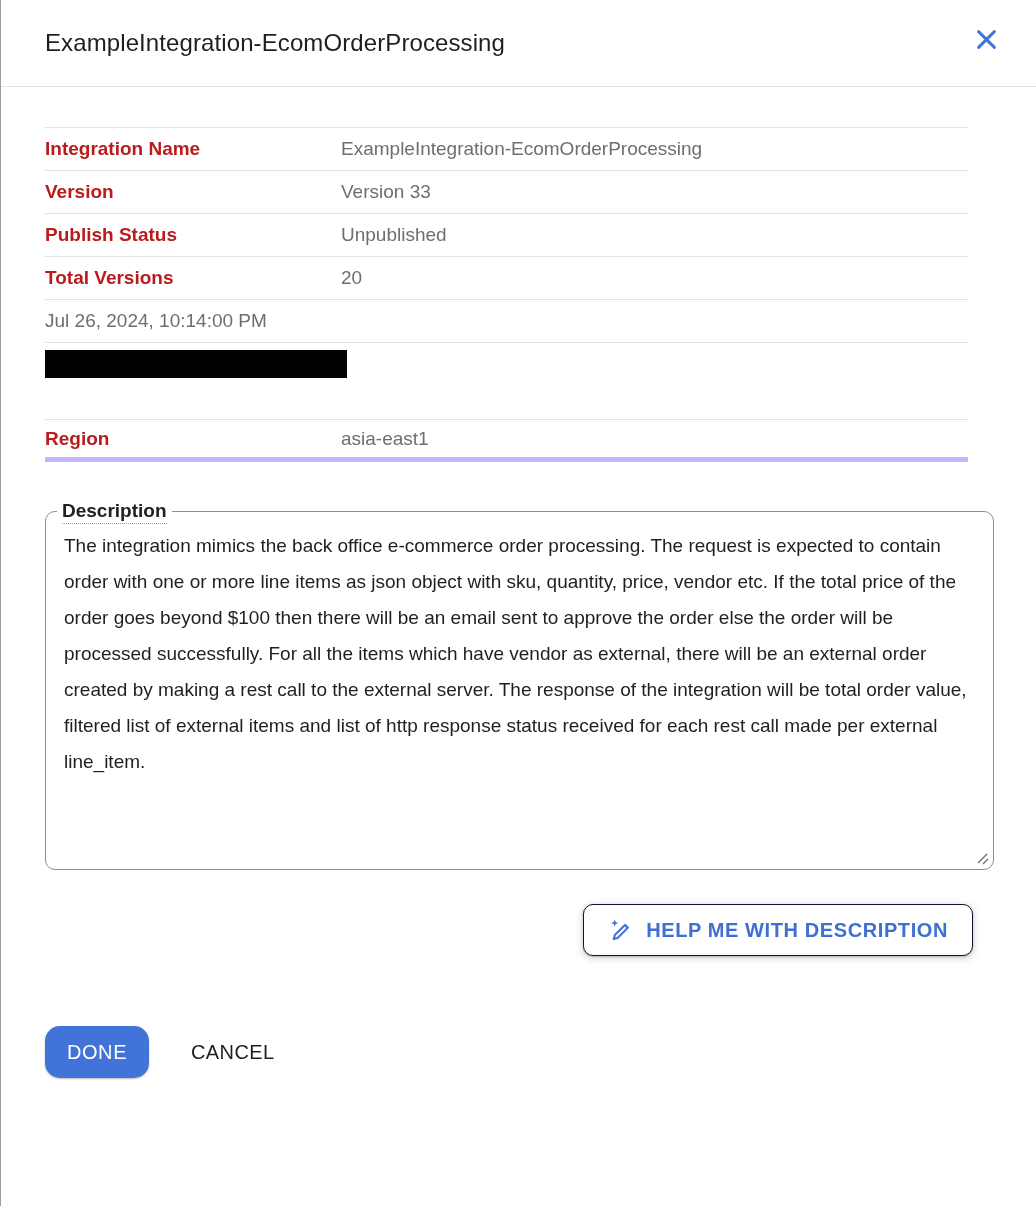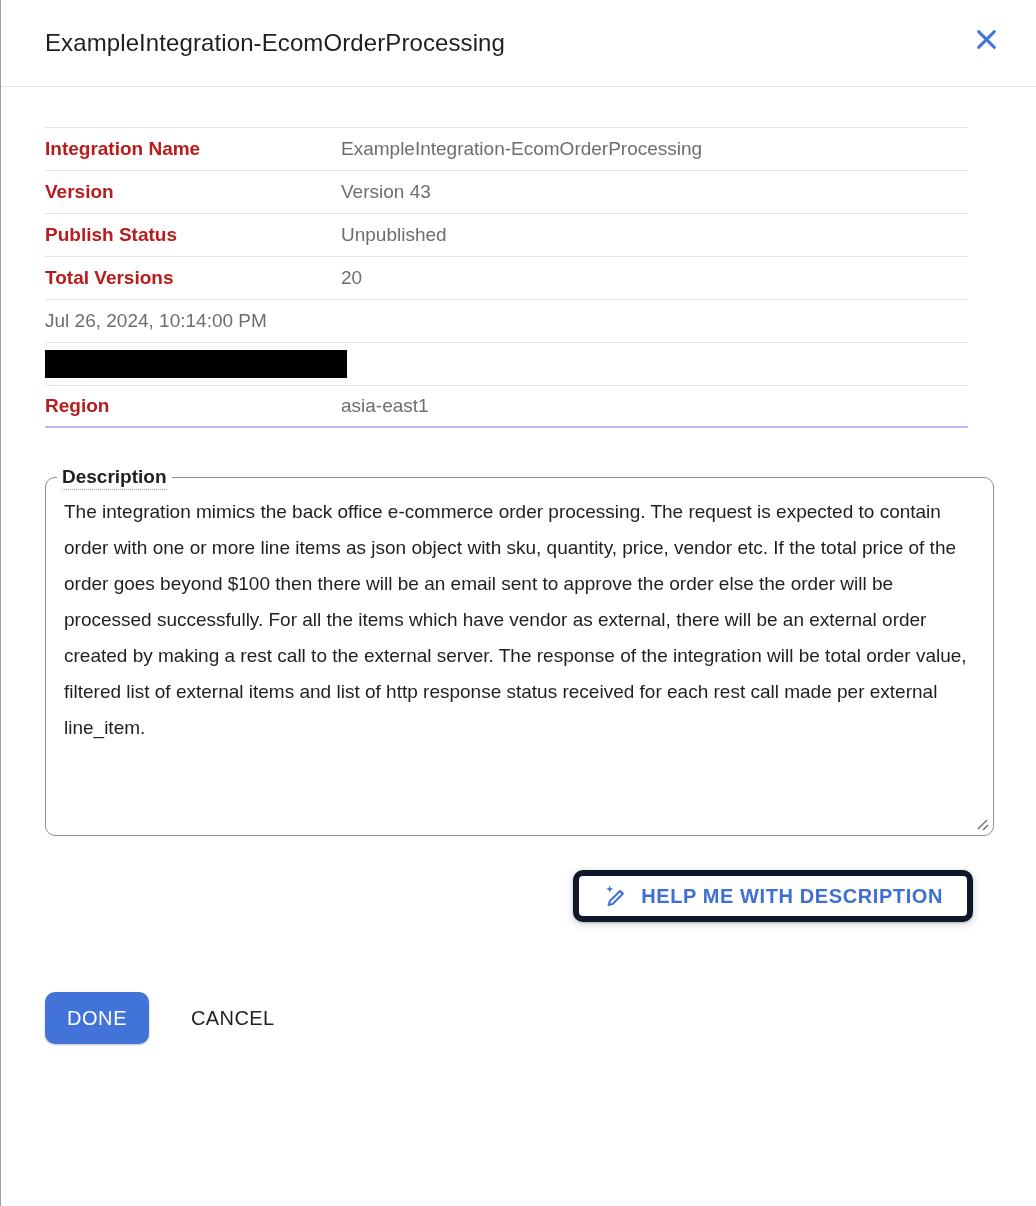--- a/index.html
+++ b/index.html
@@ -36,21 +36,21 @@
   .details-table {
     margin: 40px 0 0 44px;
     width: 923px;
   }
   .detail-row {
     display: flex;
     align-items: center;
     height: 43px;
     border-top: 1px solid #e3e3e3;
   }
-  .detail-row:last-child { border-bottom: 2px solid #c4b5fd; }
+  .detail-row:last-child { border-bottom: 5px solid #c4b5fd; margin-top: 34px; }
   .detail-label {
     width: 296px;
     font-size: 19px; font-weight: 700; color: #b91c1c;
     flex-shrink: 0;
   }
   .detail-value {
     font-size: 19px; color: #6e6e6e;
     white-space: nowrap; overflow: hidden; text-overflow: ellipsis;
   }
   .redaction-bar {
@@ -97,39 +97,39 @@
   .help-row {
     margin: 34px 43px 0 44px;
     display: flex; justify-content: flex-end;
   }
   .help-btn {
     display: flex; align-items: center; gap: 12px;
     height: 52px;
     padding: 0 24px;
     margin-right: 20px;
     background: #ffffff;
-    border: 6px solid #0f172a;
+    border: 1px solid #0f172a;
     border-radius: 10px;
     box-shadow: 0 1px 2px rgba(60,64,67,0.3), 0 2px 6px 2px rgba(60,64,67,0.15);
     color: #3e6fd3;
     font-family: "Liberation Sans", sans-serif;
     font-size: 20px; font-weight: 700; letter-spacing: 0.6px;
     cursor: pointer;
   }
 
   
   .footer-actions {
     margin: 70px 0 0 44px;
     display: flex; align-items: center;
   }
   .done-btn {
     width: 104px; height: 52px;
     background: #4273d8;
     color: #ffffff;
-    border: none; border-radius: 10px;
+    border: none; border-radius: 15px;
     font-family: "Liberation Sans", sans-serif;
     font-size: 20px; font-weight: 500; letter-spacing: 0.6px;
     box-shadow: 0 1px 2px rgba(60,64,67,0.35);
     cursor: pointer;
   }
   .cancel-btn {
     margin-left: 42px;
     background: transparent; border: none;
     font-family: "Liberation Sans", sans-serif;
     font-size: 20px; font-weight: 500; letter-spacing: 0.4px;
@@ -151,21 +151,21 @@
   </button>
 </div>
 
 <div class="details-table">
   <div class="detail-row">
     <div class="detail-label">Integration Name</div>
     <div class="detail-value">ExampleIntegration-EcomOrderProcessing</div>
   </div>
   <div class="detail-row">
     <div class="detail-label">Version</div>
-    <div class="detail-value">Version 43</div>
+    <div class="detail-value">Version 33</div>
   </div>
   <div class="detail-row">
     <div class="detail-label">Publish Status</div>
     <div class="detail-value">Unpublished</div>
   </div>
   <div class="detail-row">
     <div class="detail-label">Total Versions</div>
     <div class="detail-value">20</div>
   </div>
   <div class="detail-row">

